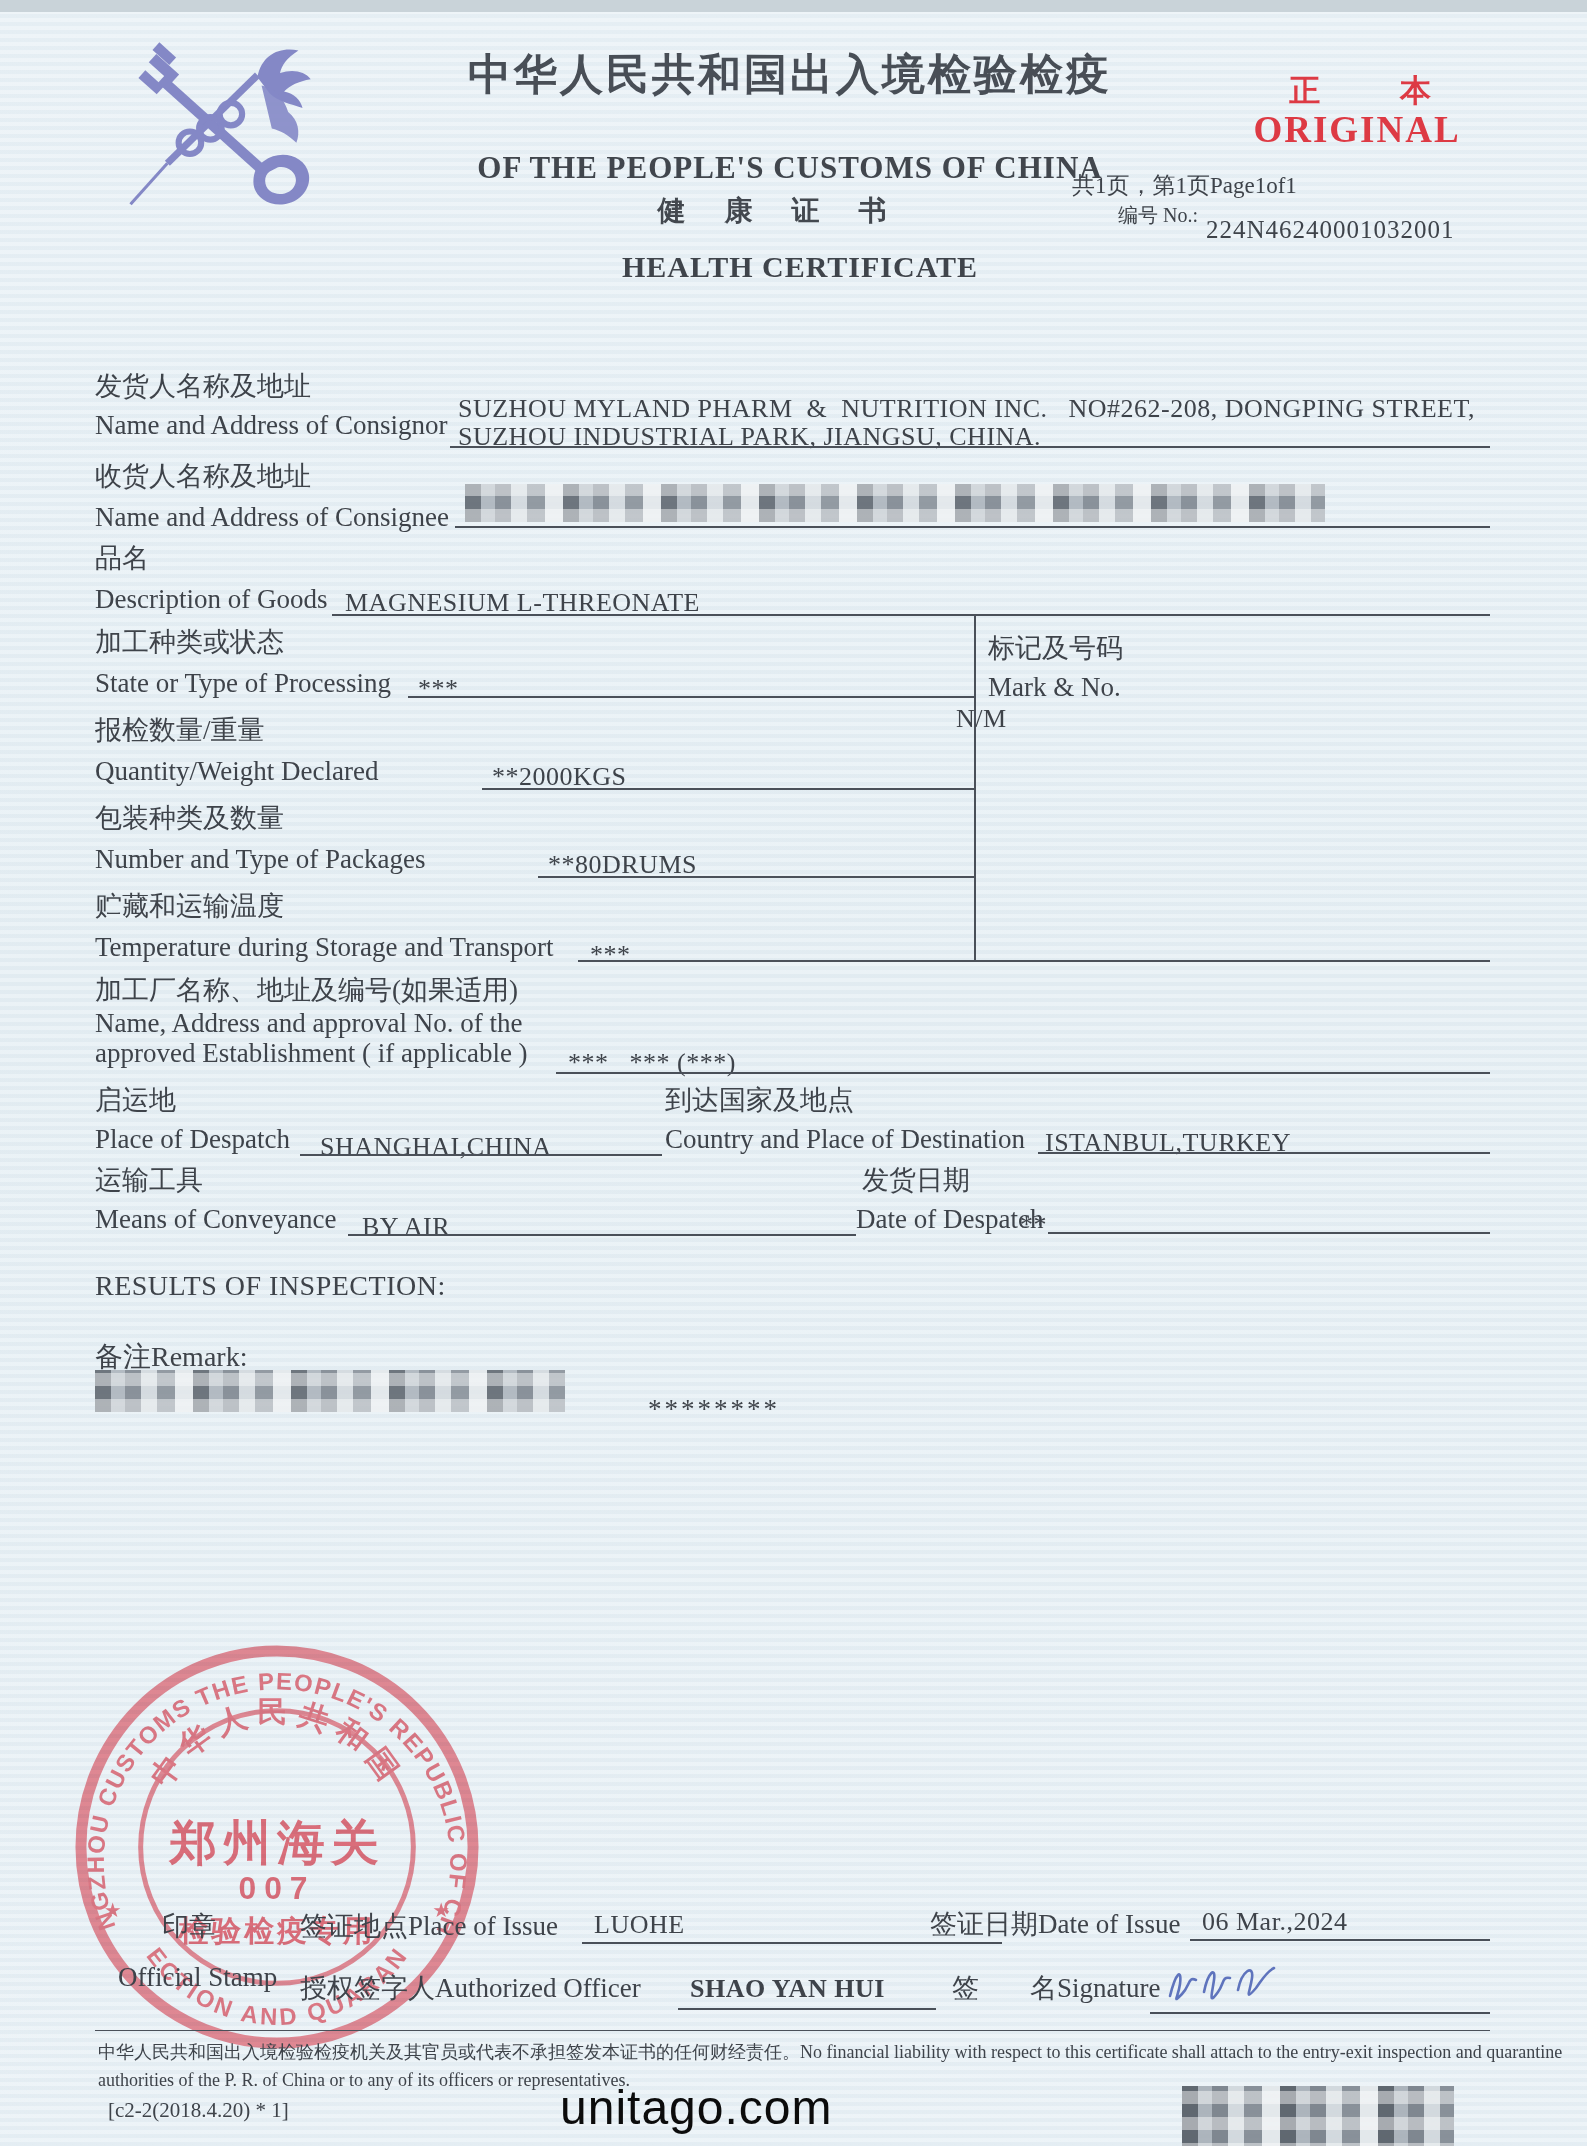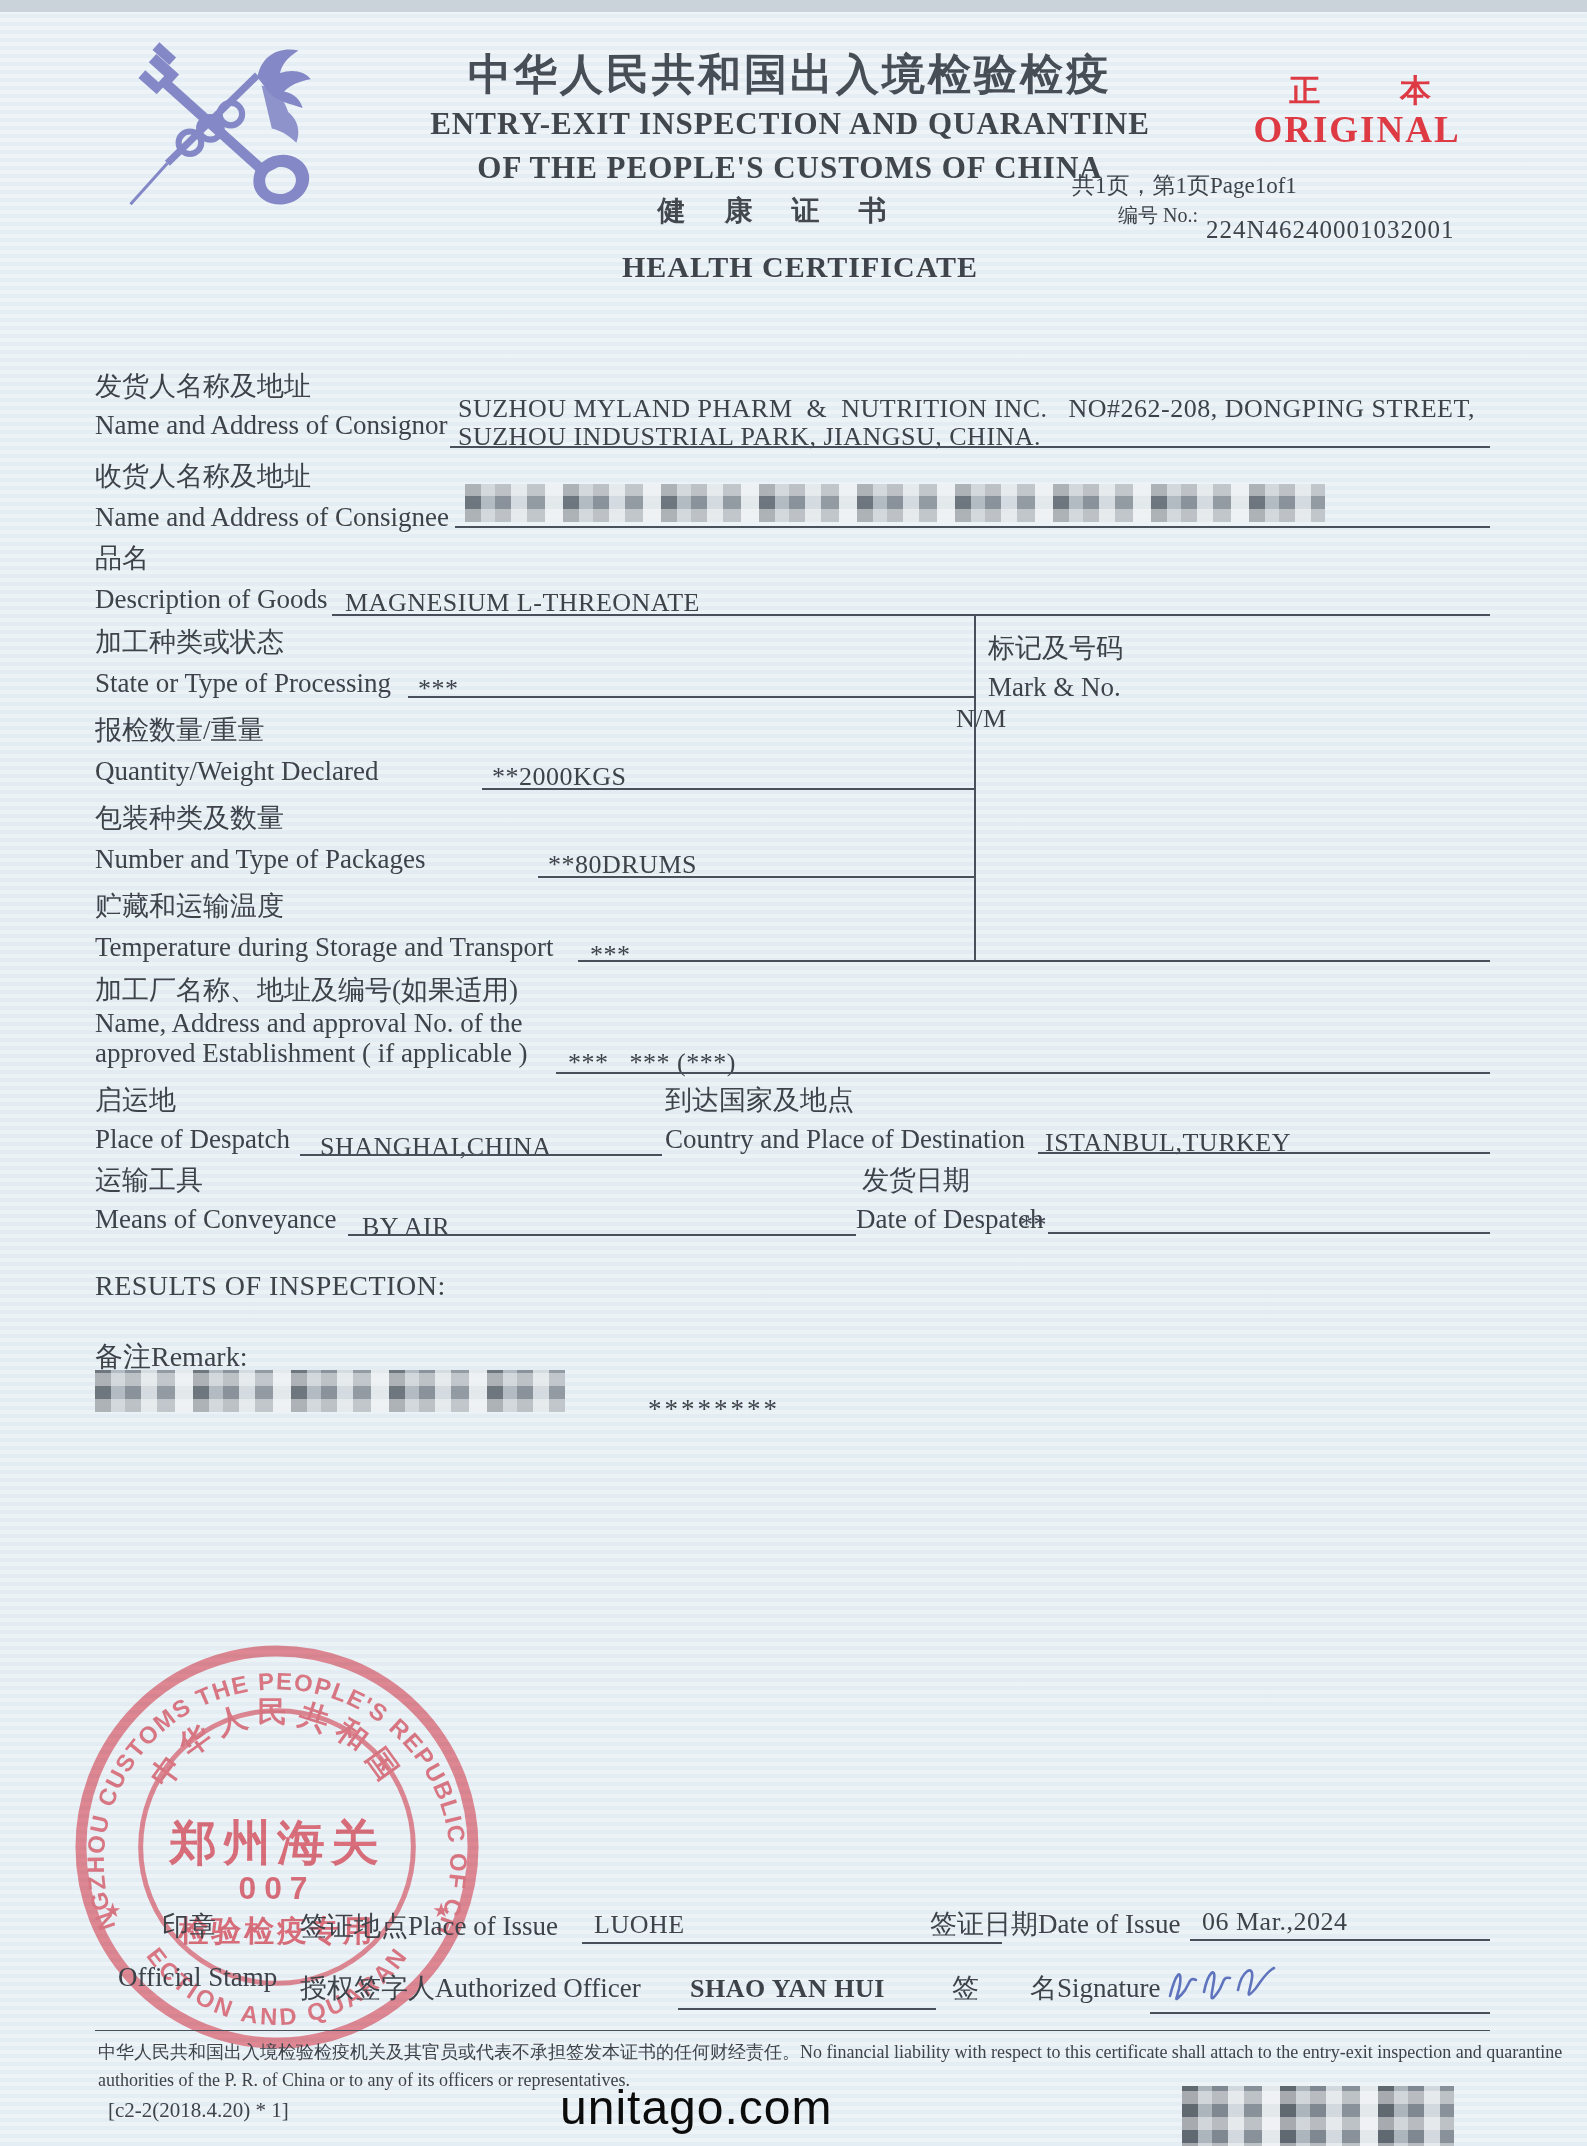--- a/index.html
+++ b/index.html
@@ -57,21 +57,20 @@
 
         <path d="M146,36 C150,14 168,6 186,10 C174,18 170,24 168,32 C180,28 192,30 198,38 C186,40 178,44 172,50 C182,52 188,58 190,66 C178,62 166,60 158,52 Z"></path>
         <path d="M150,44 C162,46 172,56 176,70 C186,78 188,90 184,100 C176,92 168,88 160,86 Z" opacity=".9"></path>
       </g>
 
       <path d="M152,118 C168,106 192,112 196,130 C199,144 188,158 172,160 C156,162 142,152 142,138 C142,128 146,122 152,118 Z M158,128 C152,132 152,142 158,147 C166,153 180,150 183,140 C186,130 176,122 166,124 Z" fill="#8488c6"></path>
     </svg>
   </div>
 
   <div class="abs cn center" style="left:360px;top:34px;width:860px;font-size:43px;font-weight:bold;letter-spacing:3px;color:#484e56;">中华人民共和国出入境检验检疫</div>
-  <div class="abs center" style="left:300px;top:94px;width:980px;font-size:31px;font-weight:bold;letter-spacing:1px;color:#41464d;">ENTRY-EXIT INSPECTION AND QUARANTINE</div>
   <div class="abs center" style="left:300px;top:138px;width:980px;font-size:31px;font-weight:bold;letter-spacing:1px;color:#41464d;">OF THE PEOPLE'S CUSTOMS OF CHINA</div>
 
   <div class="abs red center" style="left:1240px;top:58px;width:240px;font-size:31px;font-weight:bold;letter-spacing:36px;text-indent:36px;">正 本</div>
   <div class="abs red center" style="left:1222px;top:96px;width:270px;font-size:37px;font-weight:bold;letter-spacing:2px;">ORIGINAL</div>
 
   <div class="abs cn" style="left:1072px;top:158px;font-size:23px;">共1页，第1页Page1of1</div>
   <div class="abs cn" style="left:1118px;top:190px;font-size:20px;">编号 No.:</div>
   <div class="abs" style="left:1206px;top:204px;font-size:25px;letter-spacing:1px;">224N46240001032001</div>
 
   <div class="abs cn center" style="left:460px;top:180px;width:640px;font-size:28px;font-weight:bold;letter-spacing:16px;color:#43484f;">健 康 证 书</div>

